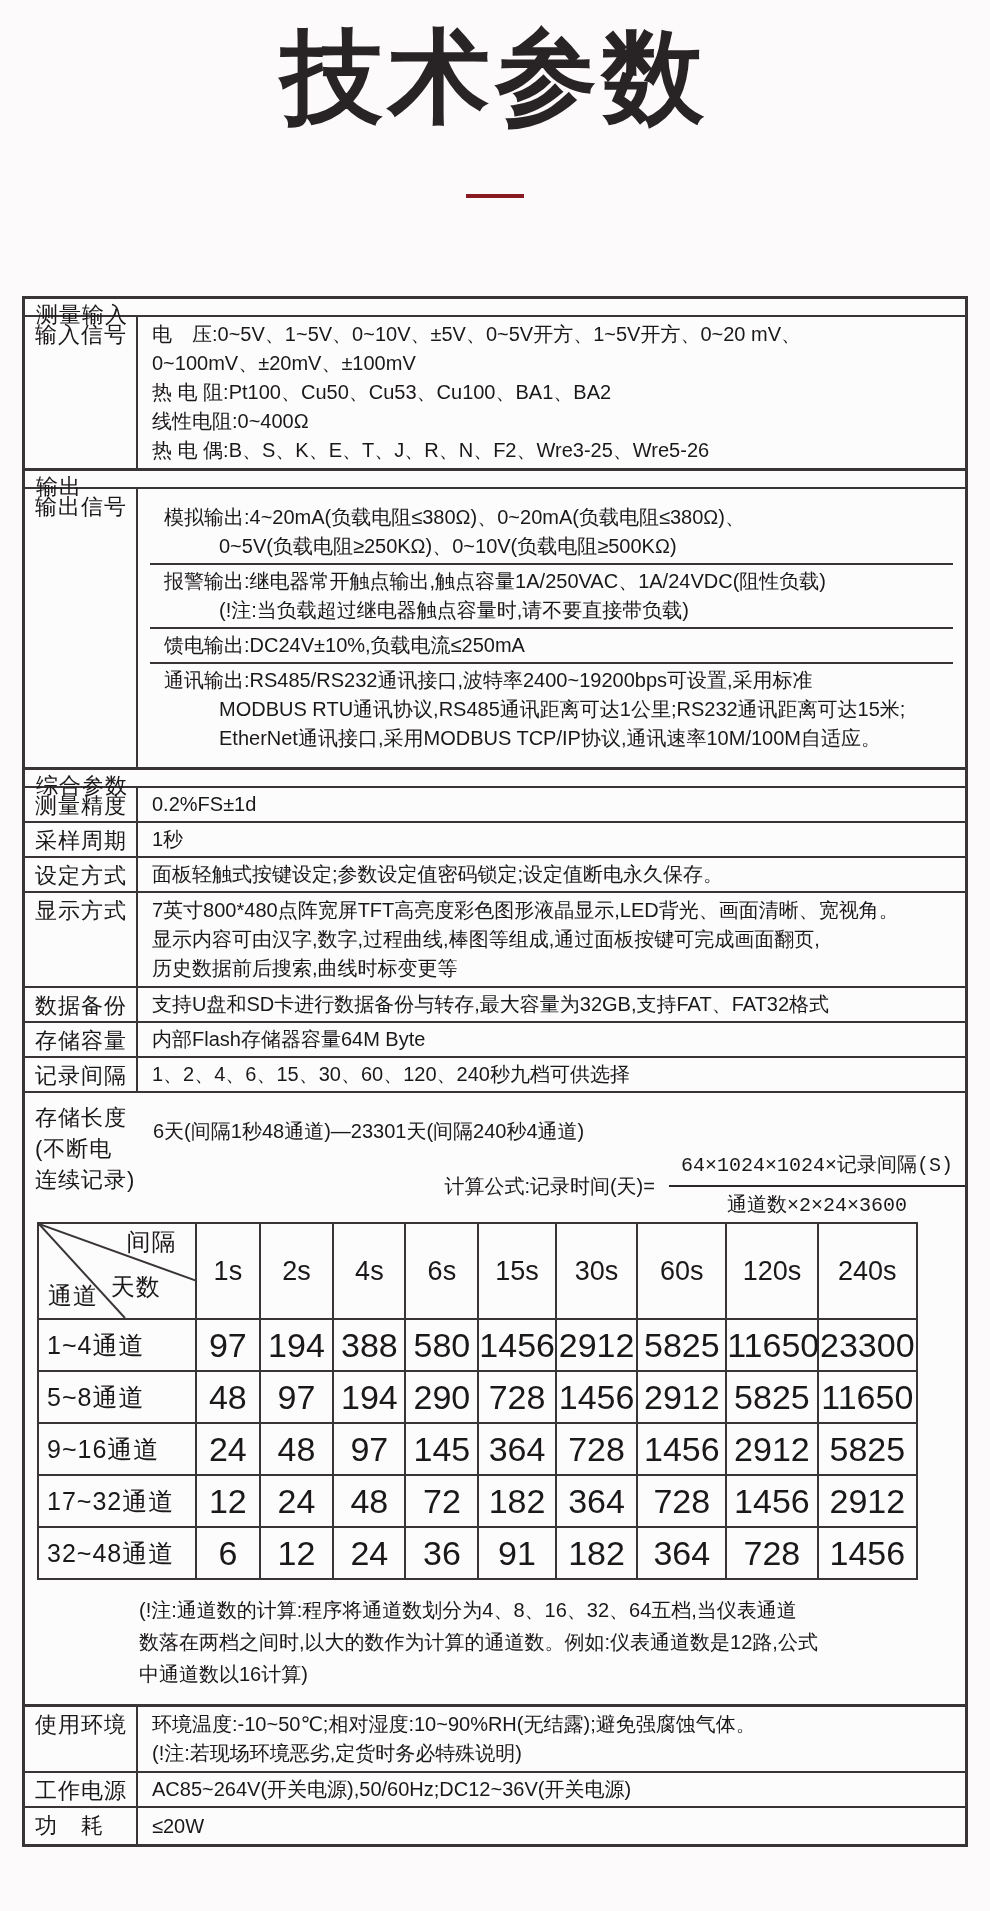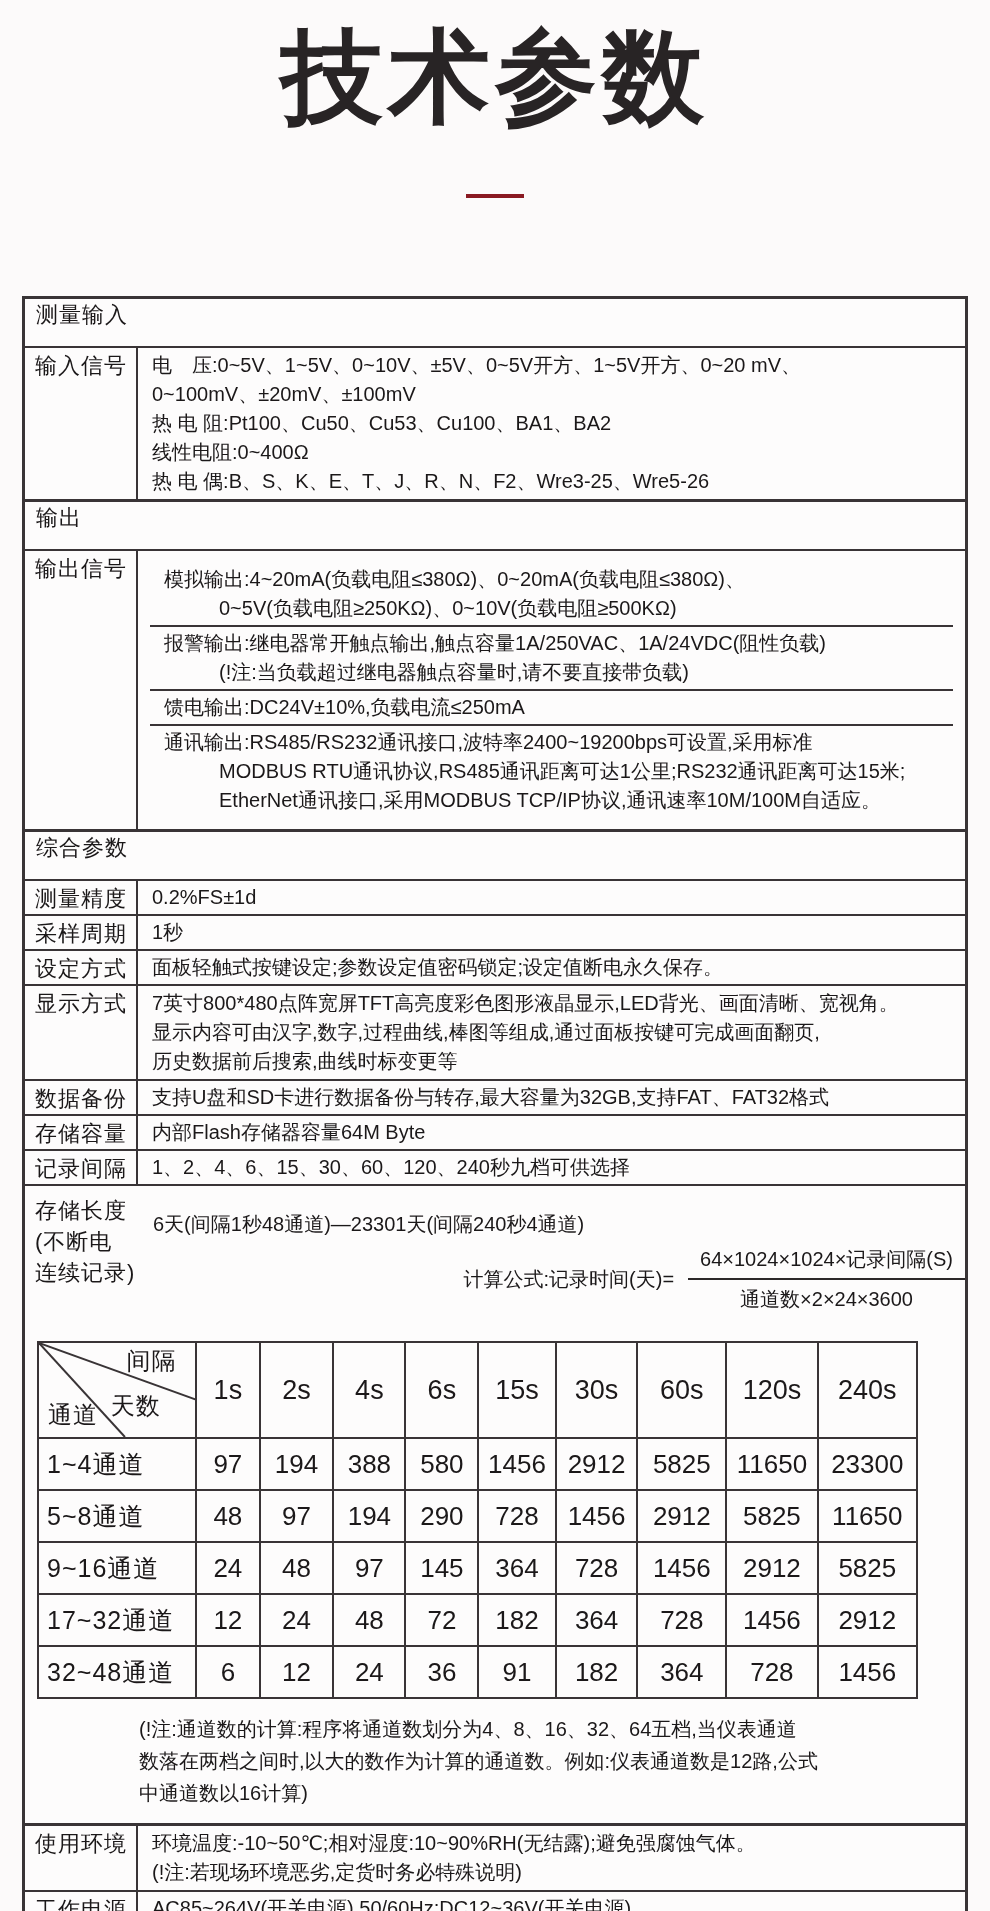--- a/index.html
+++ b/index.html
@@ -30,21 +30,21 @@
   .spec-table{
     position:absolute;
     left:22px;top:296px;
     width:946px;
     border:3px solid #393436;
     background:#fdfcfc;
     box-sizing:border-box;
     font-size:20px;
   }
   .sec{
-    height:47px;line-height:31px;
+    height:16px;line-height:31px;
     padding-left:11px;
     font-size:22px;
     letter-spacing:1px;
     border-top:3px solid #393436;
   }
   .sec.first{border-top:none;}
   .row{
     display:flex;
     border-top:2px solid #393436;
   }
@@ -77,44 +77,44 @@
     position:absolute;top:9px;left:10px;width:118px;
     font-size:22px;line-height:31px;letter-spacing:1px;
   }
   .storage-range{margin-left:128px;}
   .formula{
     margin:6px 0 0 128px;
     display:flex;align-items:center;
     white-space:nowrap;
     justify-content:flex-end;
   }
-  .fraction{margin-left:14px;text-align:center;display:inline-block;}
+  .fraction{margin-left:14px;text-align:center;display:inline-block;font-family:Liberation Mono, monospace;}
   .fraction .num{
     display:block;
     padding:0 12px 5px;
     border-bottom:2px solid #2c2829;
     line-height:28px;
   }
   .fraction .den{display:block;padding-top:5px;line-height:28px;}
   
   .inner{
     border-collapse:collapse;
-    margin:28px 10px 0 12px;
+    margin:2px 10px 0 12px;
     width:881px;
     table-layout:fixed;
     border-radius:9px;
   }
   .inner th,.inner td{
     border:2px solid #393436;
     text-align:center;
     font-weight:normal;
     padding:0;
   }
   .inner thead th{height:94px;font-size:27px;}
-  .inner tbody td{height:50px;font-size:26px;}
+  .inner tbody td{height:50px;font-size:34px;}
   .inner td.rowlab{text-align:left;padding-left:8px;font-size:25px;letter-spacing:1px;}
   th.corner{position:relative;overflow:hidden;}
   th.corner svg{position:absolute;left:0;top:0;width:100%;height:100%;}
   th.corner span{position:absolute;font-size:24px;letter-spacing:1px;}
   .c-int{top:2px;left:56%;}
   .c-days{top:50%;left:46%;}
   .c-chan{bottom:6px;left:9px;}
   
   .storage-note{
     margin:14px 16px 4px 114px;

